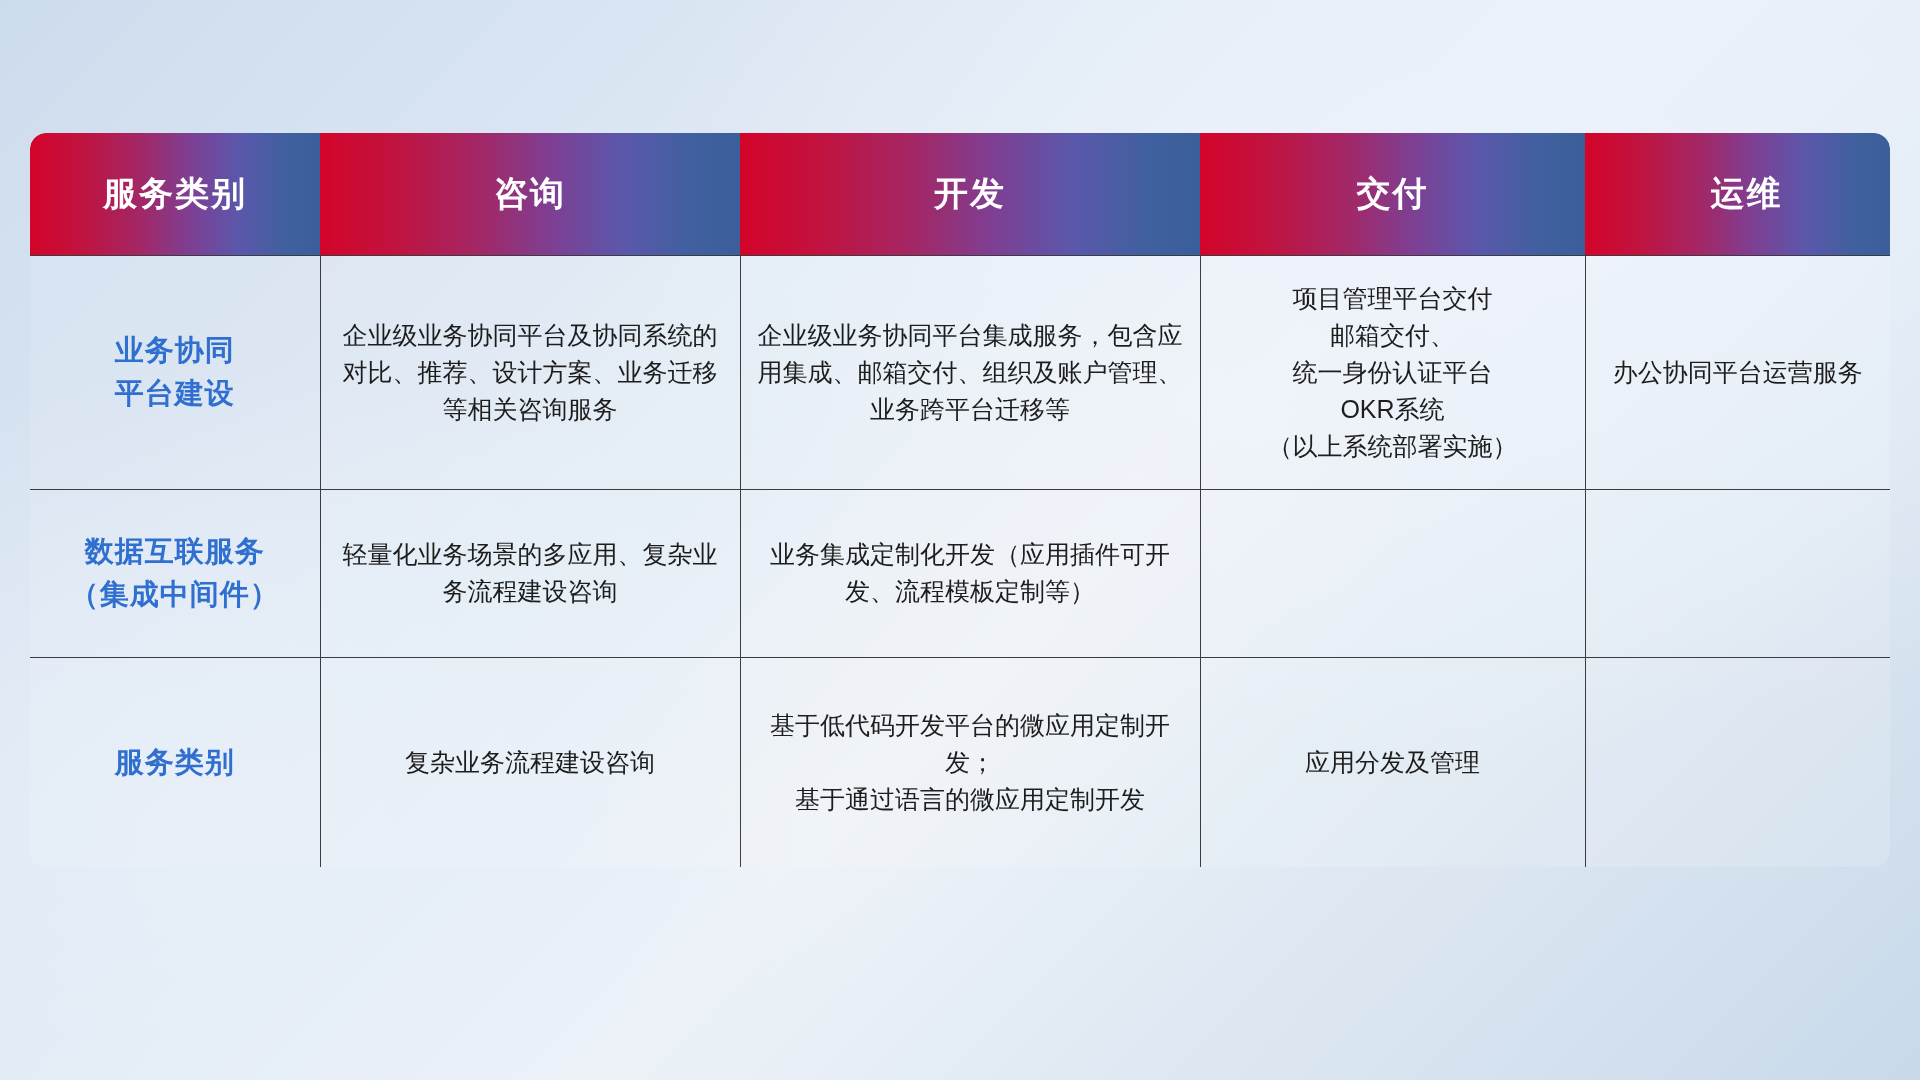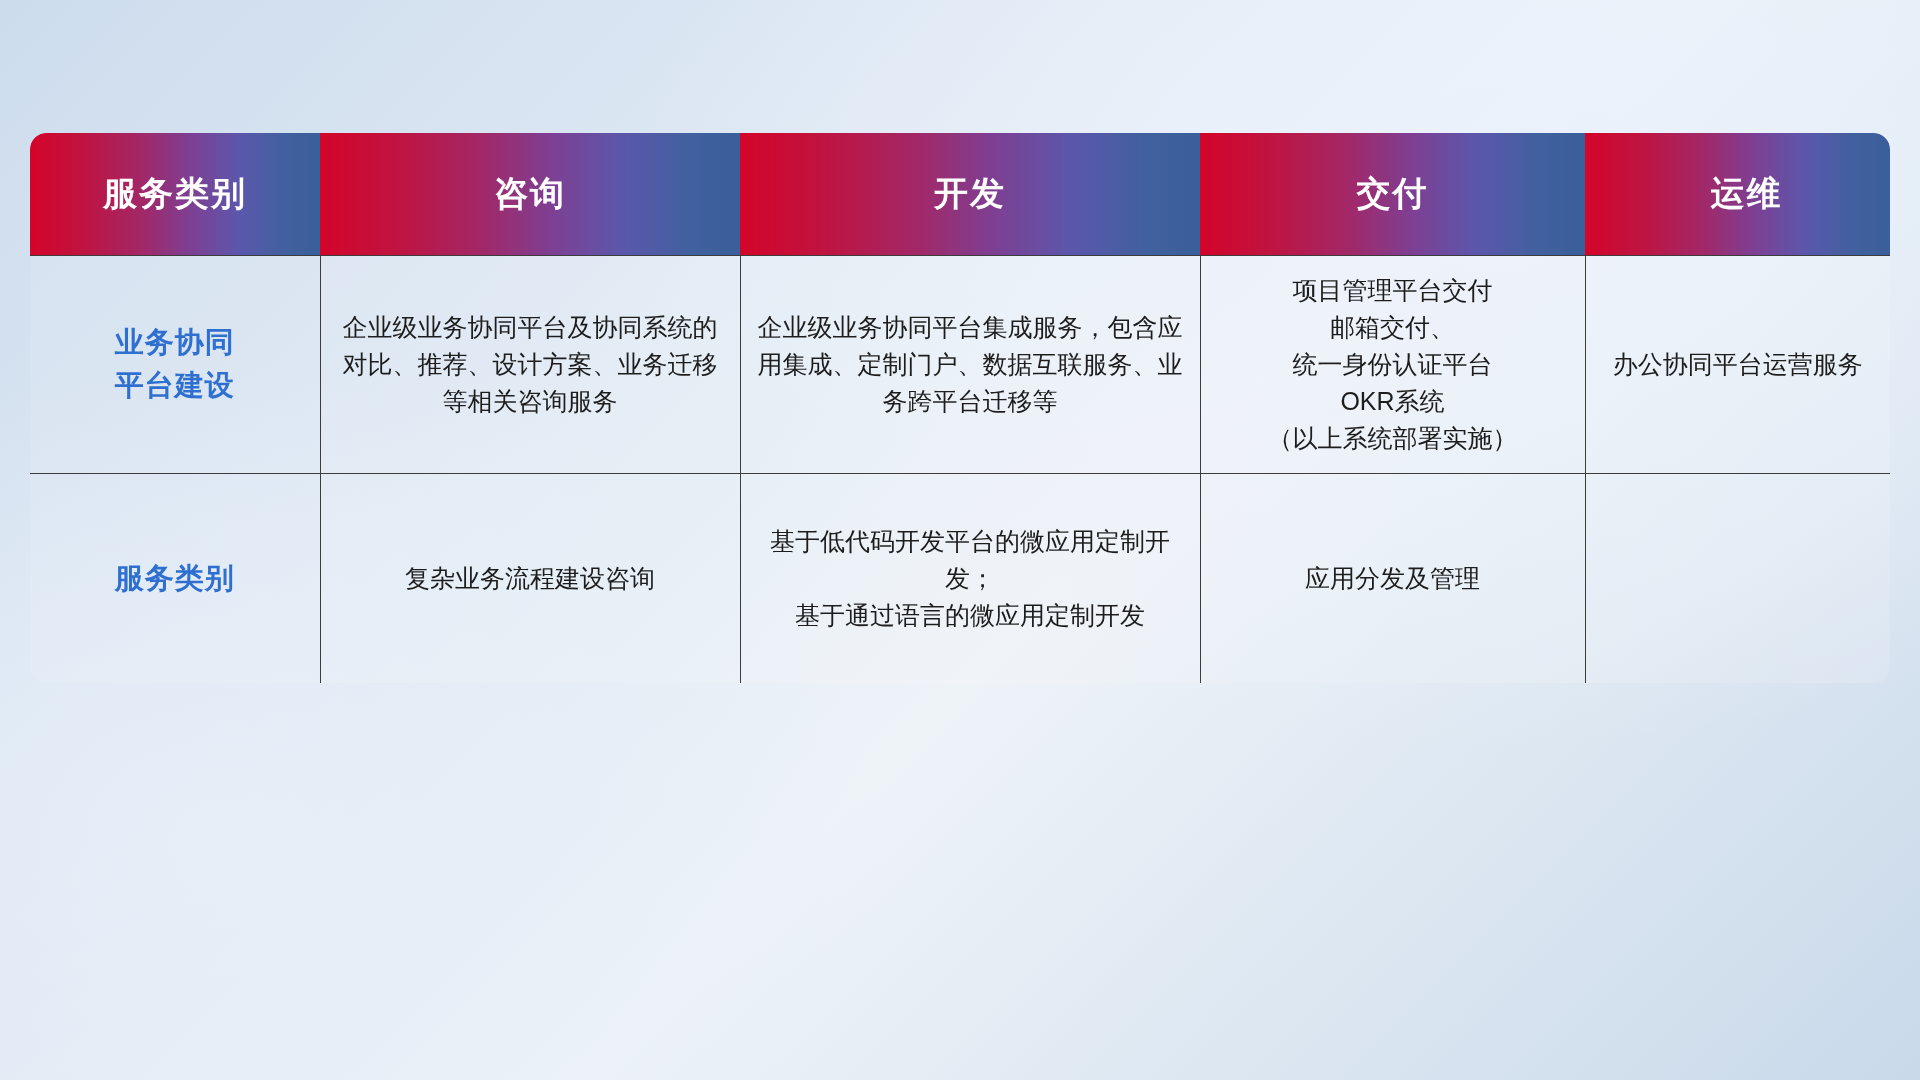--- a/index.html
+++ b/index.html
@@ -78,21 +78,21 @@
   }
 
   tbody tr {
     background: rgba(255,255,255,0.10);
   }
 
   tbody td {
     border: 1px solid #3c3c3c;
     border-left: none;
     border-right: 1px solid #3c3c3c;
-    padding: 16px 16px;
+    padding: 24px 16px;
     text-align: center;
     vertical-align: middle;
     font-size: 25px;
     line-height: 1.48;
     color: #1d1d1d;
     background: rgba(255,255,255,0.07);
   }
 
   tbody td.rowhead {
     border-left: none;
@@ -137,27 +137,35 @@
           <th>开发</th>
           <th>交付</th>
           <th class="last">运维</th>
         </tr>
       </thead>
       <tbody>
         <tr class="r1">
           <td class="rowhead" style="white-space: pre-line;">业务协同
 平台建设</td>
           <td>企业级业务协同平台及协同系统的对比、推荐、设计方案、业务迁移等相关咨询服务</td>
-          <td>企业级业务协同平台集成服务，包含应用集成、定制门户、数据互联服务、业务跨平台迁移等</td>
+          <td>企业级业务协同平台集成服务，包含应用集成、邮箱交付、组织及账户管理、业务跨平台迁移等</td>
           <td style="white-space: pre-line;">项目管理平台交付
 邮箱交付、
 统一身份认证平台
 OKR系统
 （以上系统部署实施）</td>
           <td class="last-col">办公协同平台运营服务</td>
+        </tr>
+        <tr class="r2">
+          <td class="rowhead" style="white-space: pre-line;">数据互联服务
+（集成中间件）</td>
+          <td>轻量化业务场景的多应用、复杂业务流程建设咨询</td>
+          <td>业务集成定制化开发（应用插件可开发、流程模板定制等）</td>
+          <td></td>
+          <td class="last-col"></td>
         </tr>
         <tr class="r3">
           <td class="rowhead">服务类别</td>
           <td>复杂业务流程建设咨询</td>
           <td style="white-space: pre-line;">基于低代码开发平台的微应用定制开发；
 基于通过语言的微应用定制开发</td>
           <td>应用分发及管理</td>
           <td class="last-col"></td>
         </tr>
       </tbody>

